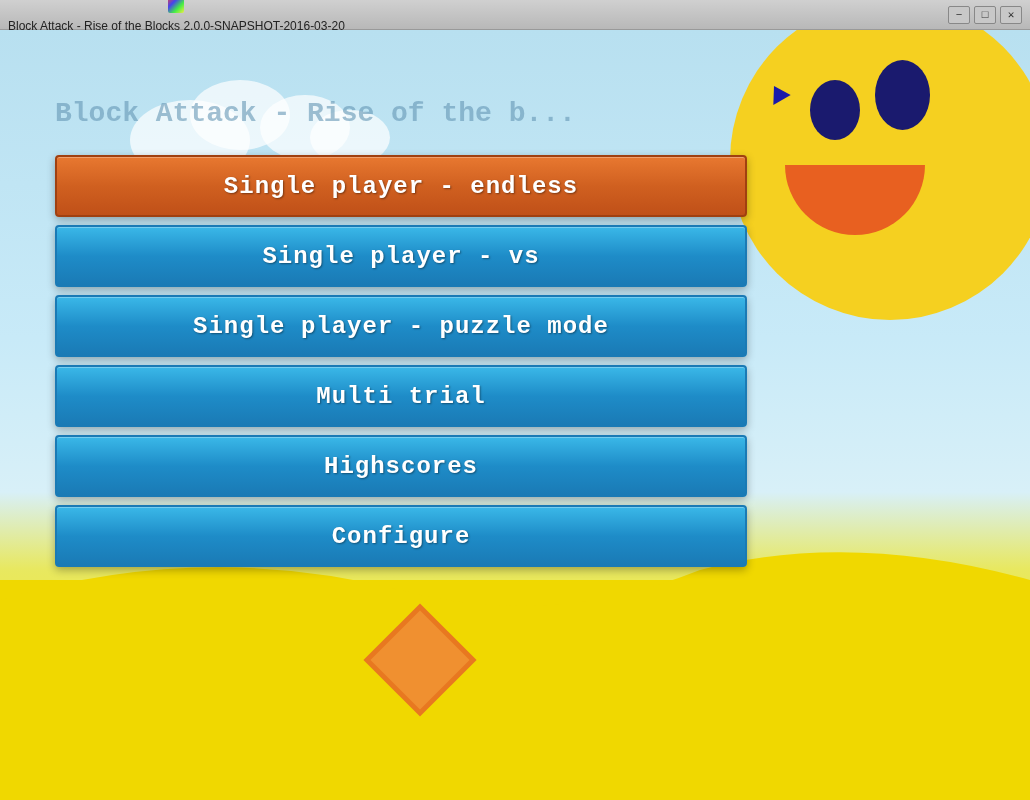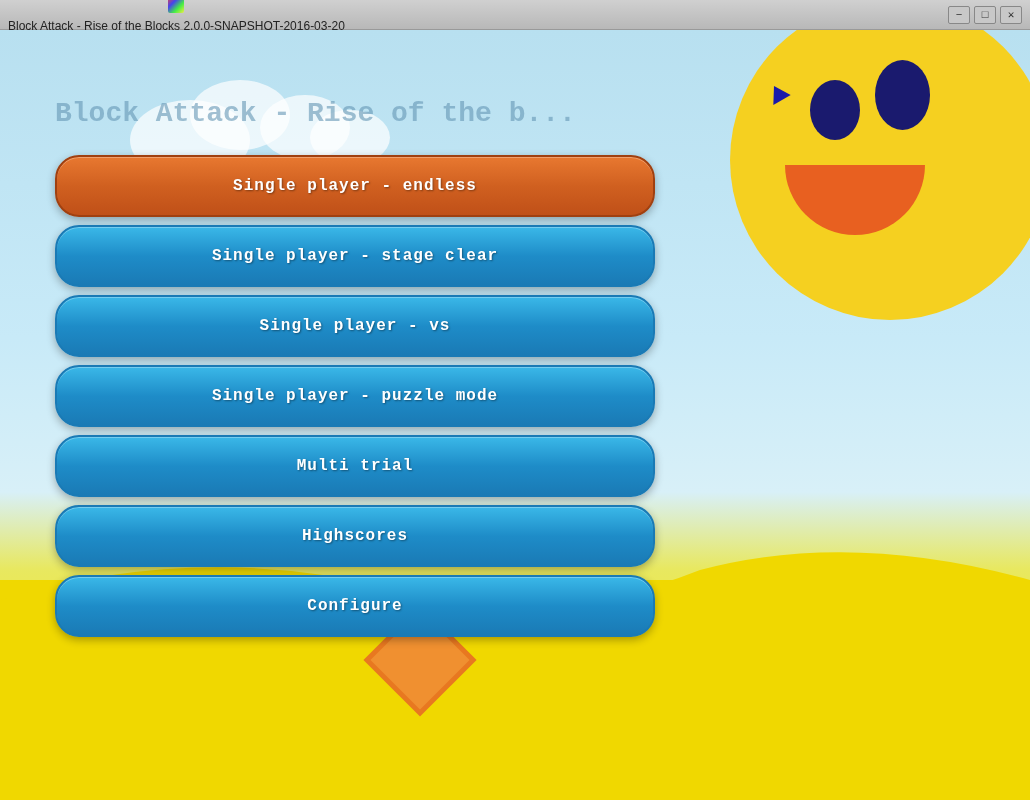--- a/index.html
+++ b/index.html
@@ -183,28 +183,28 @@
       top: 125px;
       left: 55px;
       width: 600px;
       z-index: 10;
       display: flex;
       flex-direction: column;
       gap: 8px;
     }
 
     .menu-btn {
-      width: 600px;
+      width: 692px;
       height: 62px;
-      border-radius: 24px;
+      border-radius: 4px;
       border: 2px solid #1a7ab5;
       background: linear-gradient(to bottom, #3ab8e8 0%, #1e8cc8 50%, #1a7ab5 100%);
       color: white;
       font-family: 'Courier New', monospace;
-      font-size: 16px;
+      font-size: 24px;
       font-weight: bold;
       text-shadow: 1px 1px 2px rgba(0,0,0,0.4);
       cursor: pointer;
       box-shadow: 0 3px 8px rgba(0,0,0,0.3), inset 0 1px 0 rgba(255,255,255,0.3);
       letter-spacing: 1px;
       transition: all 0.1s;
     }
 
     .menu-btn.active {
       background: linear-gradient(to bottom, #e87830 0%, #d06020 50%, #c05018 100%);
@@ -256,21 +256,20 @@
     <div class="sun-eye-right"></div>
     <div class="sun-mouth"></div>
   </div>
 
   <div class="game-title">Block Attack - Rise of the b...</div>
 
   <div class="cursor-arrow"></div>
 
   <div class="menu-container">
     <button class="menu-btn active">Single player - endless</button>
-    <button class="menu-btn">Single player - stage clear</button>
     <button class="menu-btn">Single player - vs</button>
     <button class="menu-btn">Single player - puzzle mode</button>
     <button class="menu-btn">Multi trial</button>
     <button class="menu-btn">Highscores</button>
     <button class="menu-btn">Configure</button>
   </div>
 
   <div class="ground">
     <svg class="ground-wave" viewBox="0 0 1030 120" preserveAspectRatio="none">
       <path d="M0,80 Q200,20 400,70 Q550,110 700,50 Q850,10 1030,60 L1030,120 L0,120 Z" fill="#f0d800"></path>

